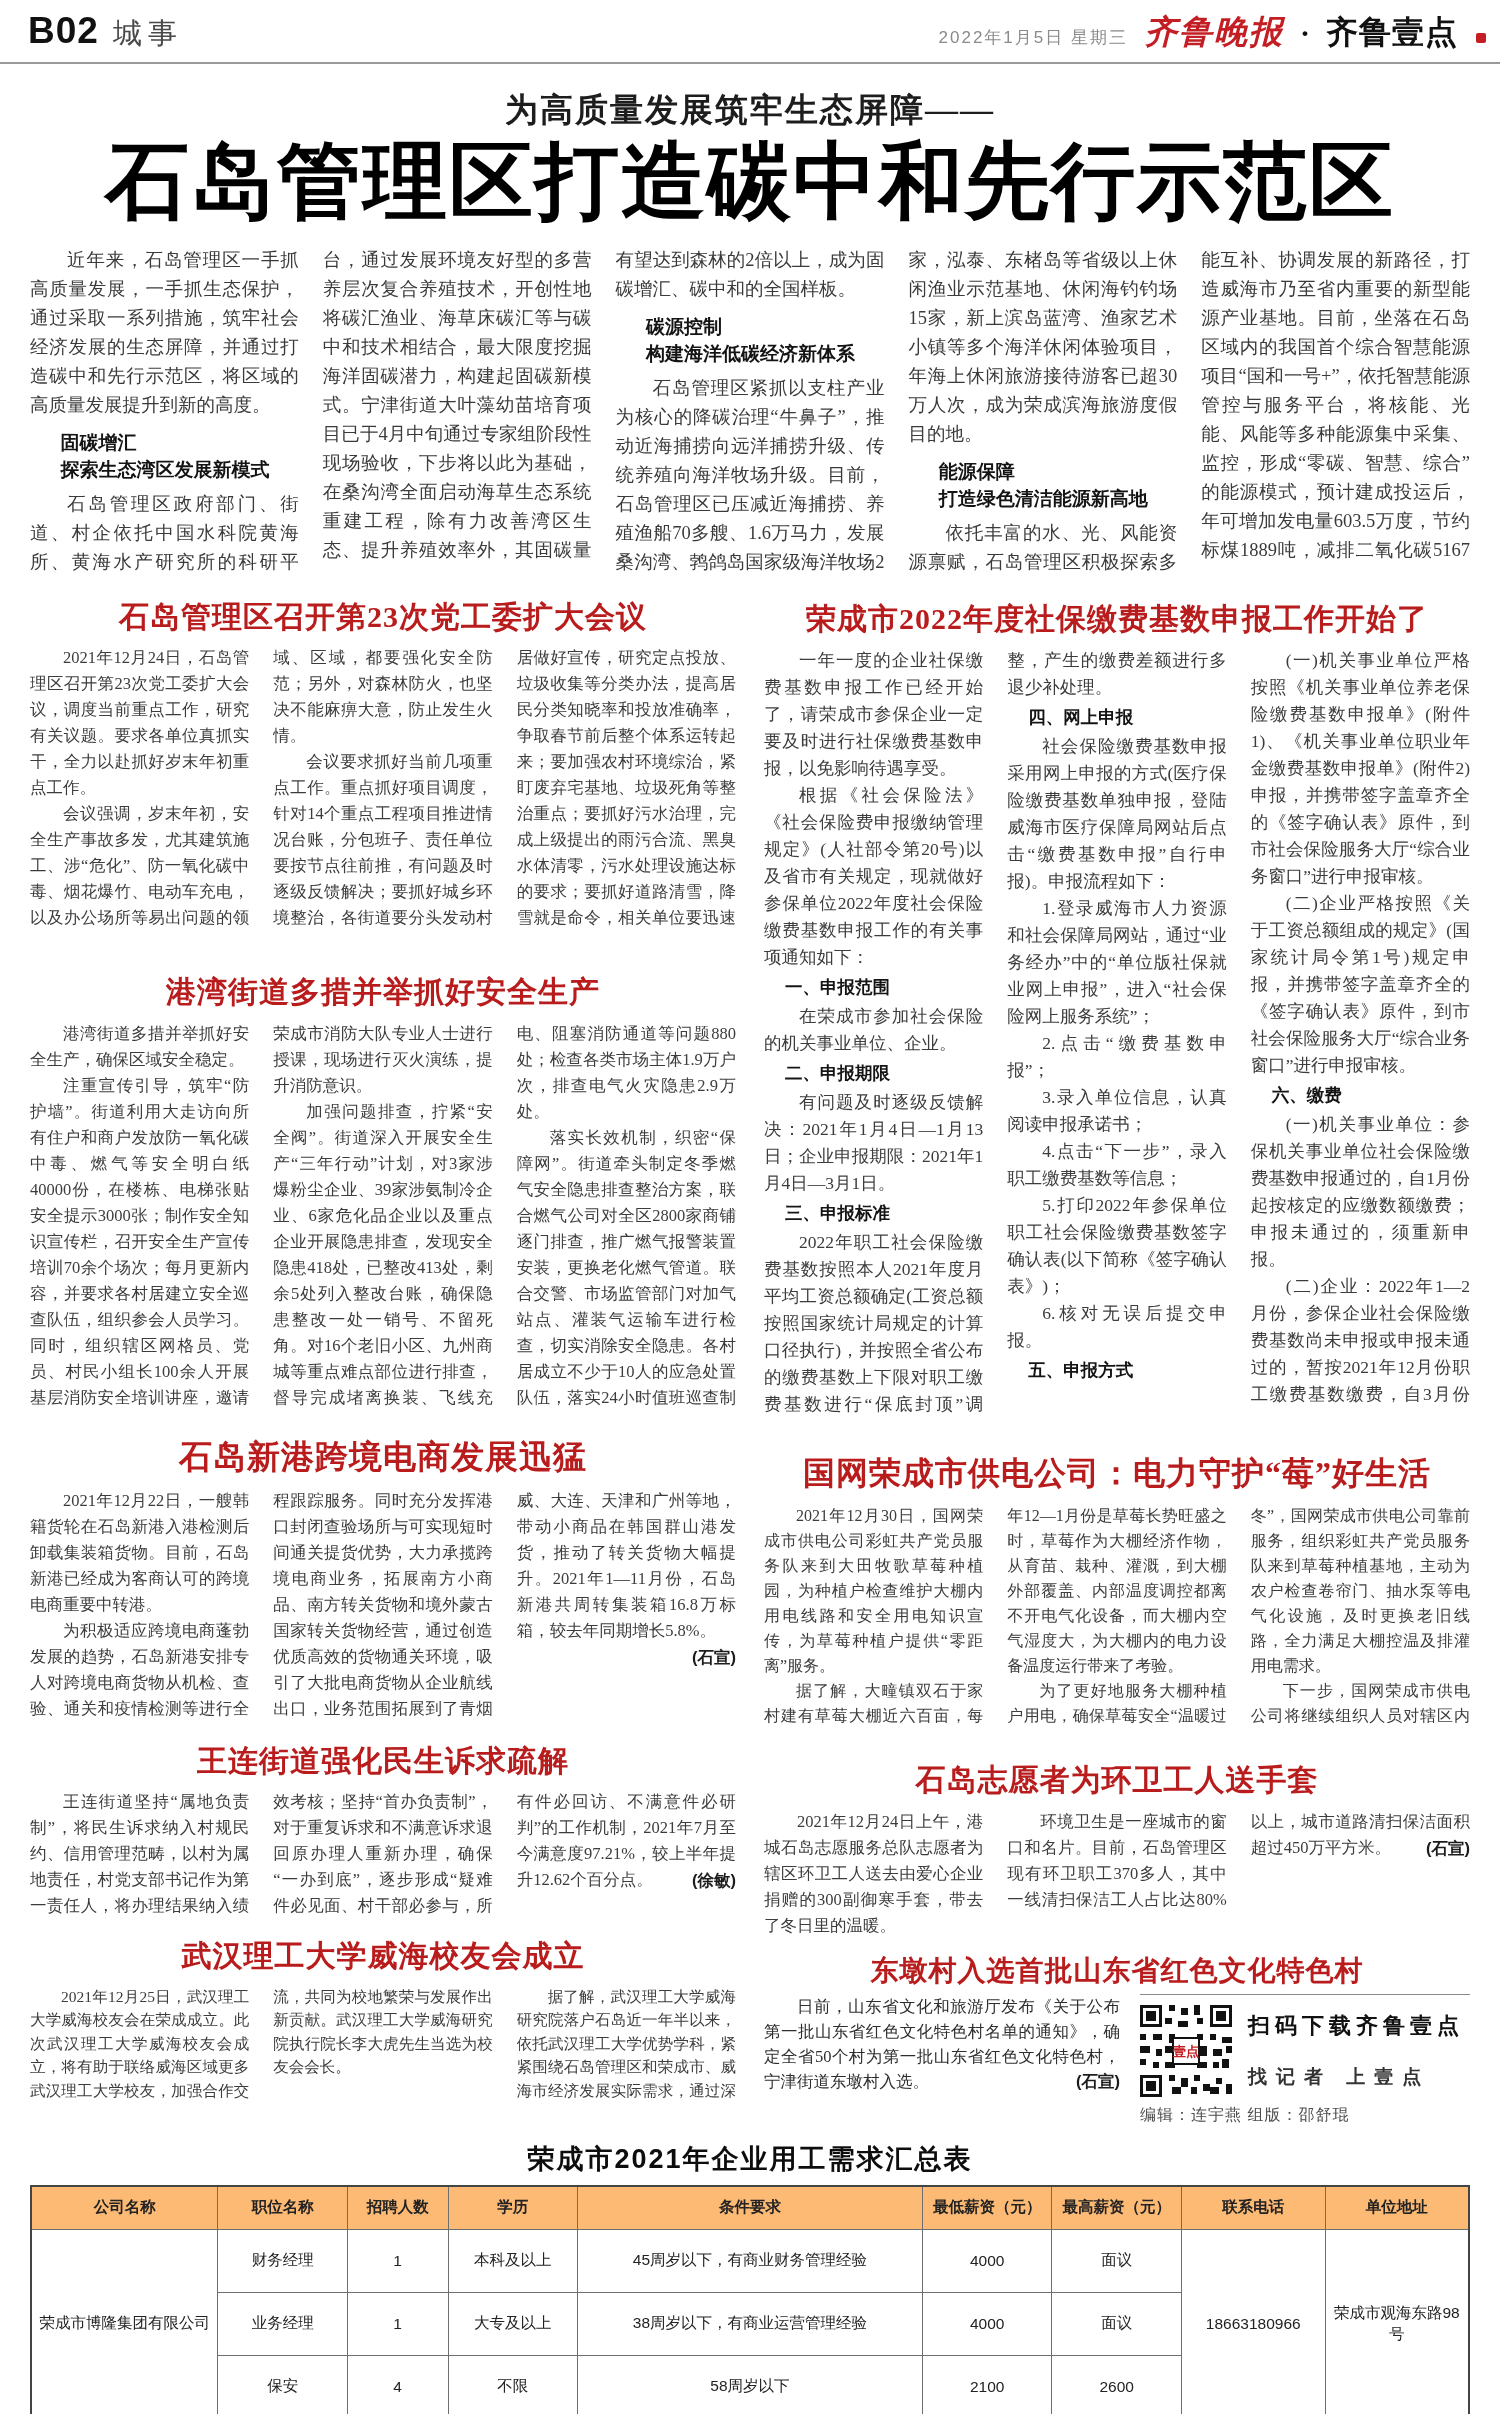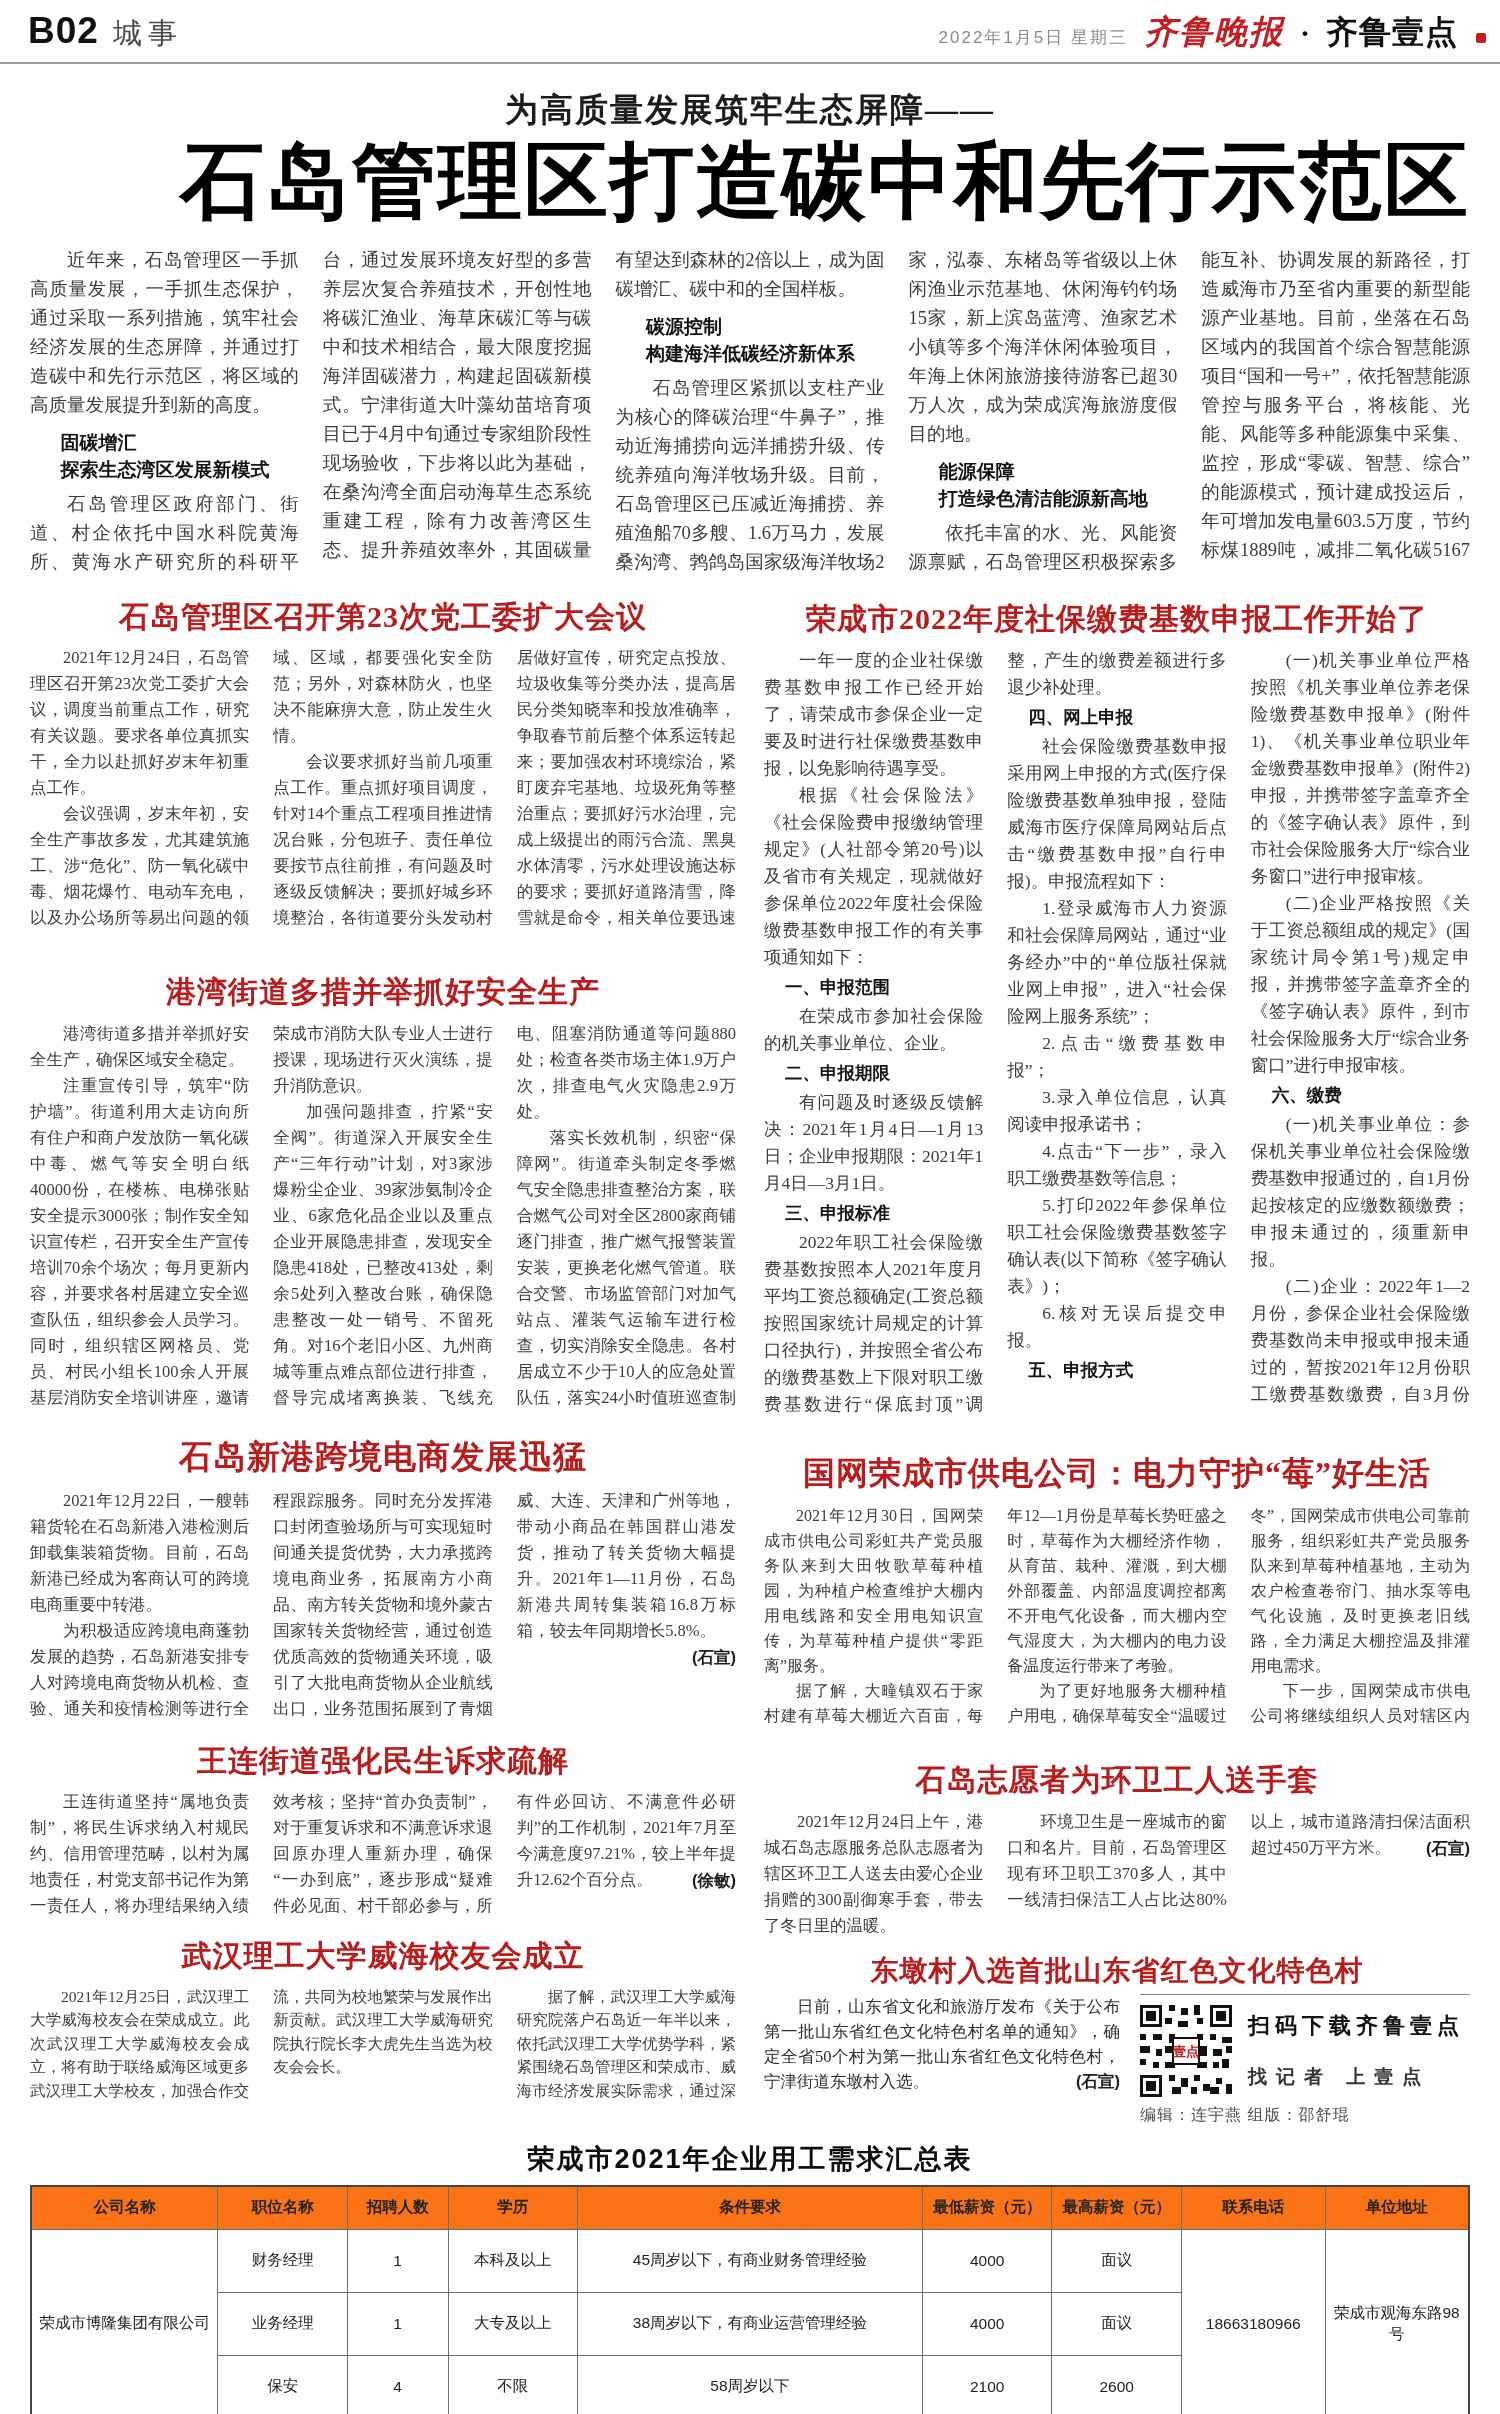--- a/index.html
+++ b/index.html
@@ -15,21 +15,21 @@
   .section-name{font-size:29px;font-weight:500;color:#4a4a4a;letter-spacing:6px;}
   .ph-right{display:flex;align-items:baseline;gap:16px;}
   .pub-date{font-size:17px;color:#8a8a8a;letter-spacing:2px;font-family:"Liberation Sans","DejaVu Sans",sans-serif;}
   .logo-script{font-size:33px;font-weight:800;font-style:italic;color:#c41e25;letter-spacing:2px;}
   .logo-sep{font-size:30px;font-weight:900;color:#111;}
   .logo-main{font-size:32px;font-weight:900;color:#111;font-family:"Liberation Sans","DejaVu Sans",sans-serif;letter-spacing:1px;}
   .logo-red-dot{display:inline-block;width:10px;height:10px;background:#c41e25;border-radius:2px;margin-left:2px;}
 
   
   .kicker{text-align:center;font-size:33px;font-weight:600;color:#1d1d1d;margin:24px 0 4px 0;letter-spacing:2px;}
-  .main-headline{text-align:right;font-size:84px;font-weight:900;color:#000;line-height:1.08;
+  .main-headline{text-align:center;font-size:84px;font-weight:900;color:#000;line-height:1.08;
                  margin:2px 0 18px 0;letter-spacing:2px;}
   .art-headline{text-align:center;font-size:30px;font-weight:800;color:#b91c1c;
                 margin:0 0 10px 0;letter-spacing:1px;line-height:1.25;}
 
   
   .article-body{column-gap:24px;column-fill:auto;text-align:justify;overflow:hidden;}
   .para{margin:0;text-indent:2em;}
   .main-body{height:342px;column-count:5;font-size:18.5px;line-height:29px;color:#3a3a3a;}
   .body-3{column-count:3;font-size:16.5px;line-height:26px;color:#3c3c3c;}
   .k-sub,.k-sub2{font-family:"Liberation Sans","DejaVu Sans",sans-serif;font-weight:700;color:#141414;
@@ -70,21 +70,21 @@
   .credits{margin-top:8px;font-size:16px;color:#4d4d4d;letter-spacing:1px;
            font-family:"Liberation Sans","DejaVu Sans",sans-serif;}
 
   
   .hiring-wrap{margin-top:18px;}
   .hiring-title{text-align:center;font-size:27px;font-weight:800;color:#0d0d0d;
                 font-family:"Liberation Sans","DejaVu Sans",sans-serif;letter-spacing:2px;margin-bottom:8px;}
   table.hiring{width:100%;border-collapse:collapse;border:2px solid #444;
                font-family:"Liberation Sans","DejaVu Sans",sans-serif;font-size:15.5px;color:#222;}
   table.hiring th,table.hiring td{border:1px solid #6e6e6e;text-align:center;vertical-align:middle;padding:6px 4px;}
-  table.hiring thead th{background:#f97316;font-weight:700;height:30px;}
+  table.hiring thead th{background:#fdba74;font-weight:700;height:30px;}
   table.hiring tbody td{height:50px;}
   .req-cell{text-align:center;}
 </style>
 </head>
 <body>
 
 <div class="page">
 
   <div class="page-header">
     <div class="ph-left">

